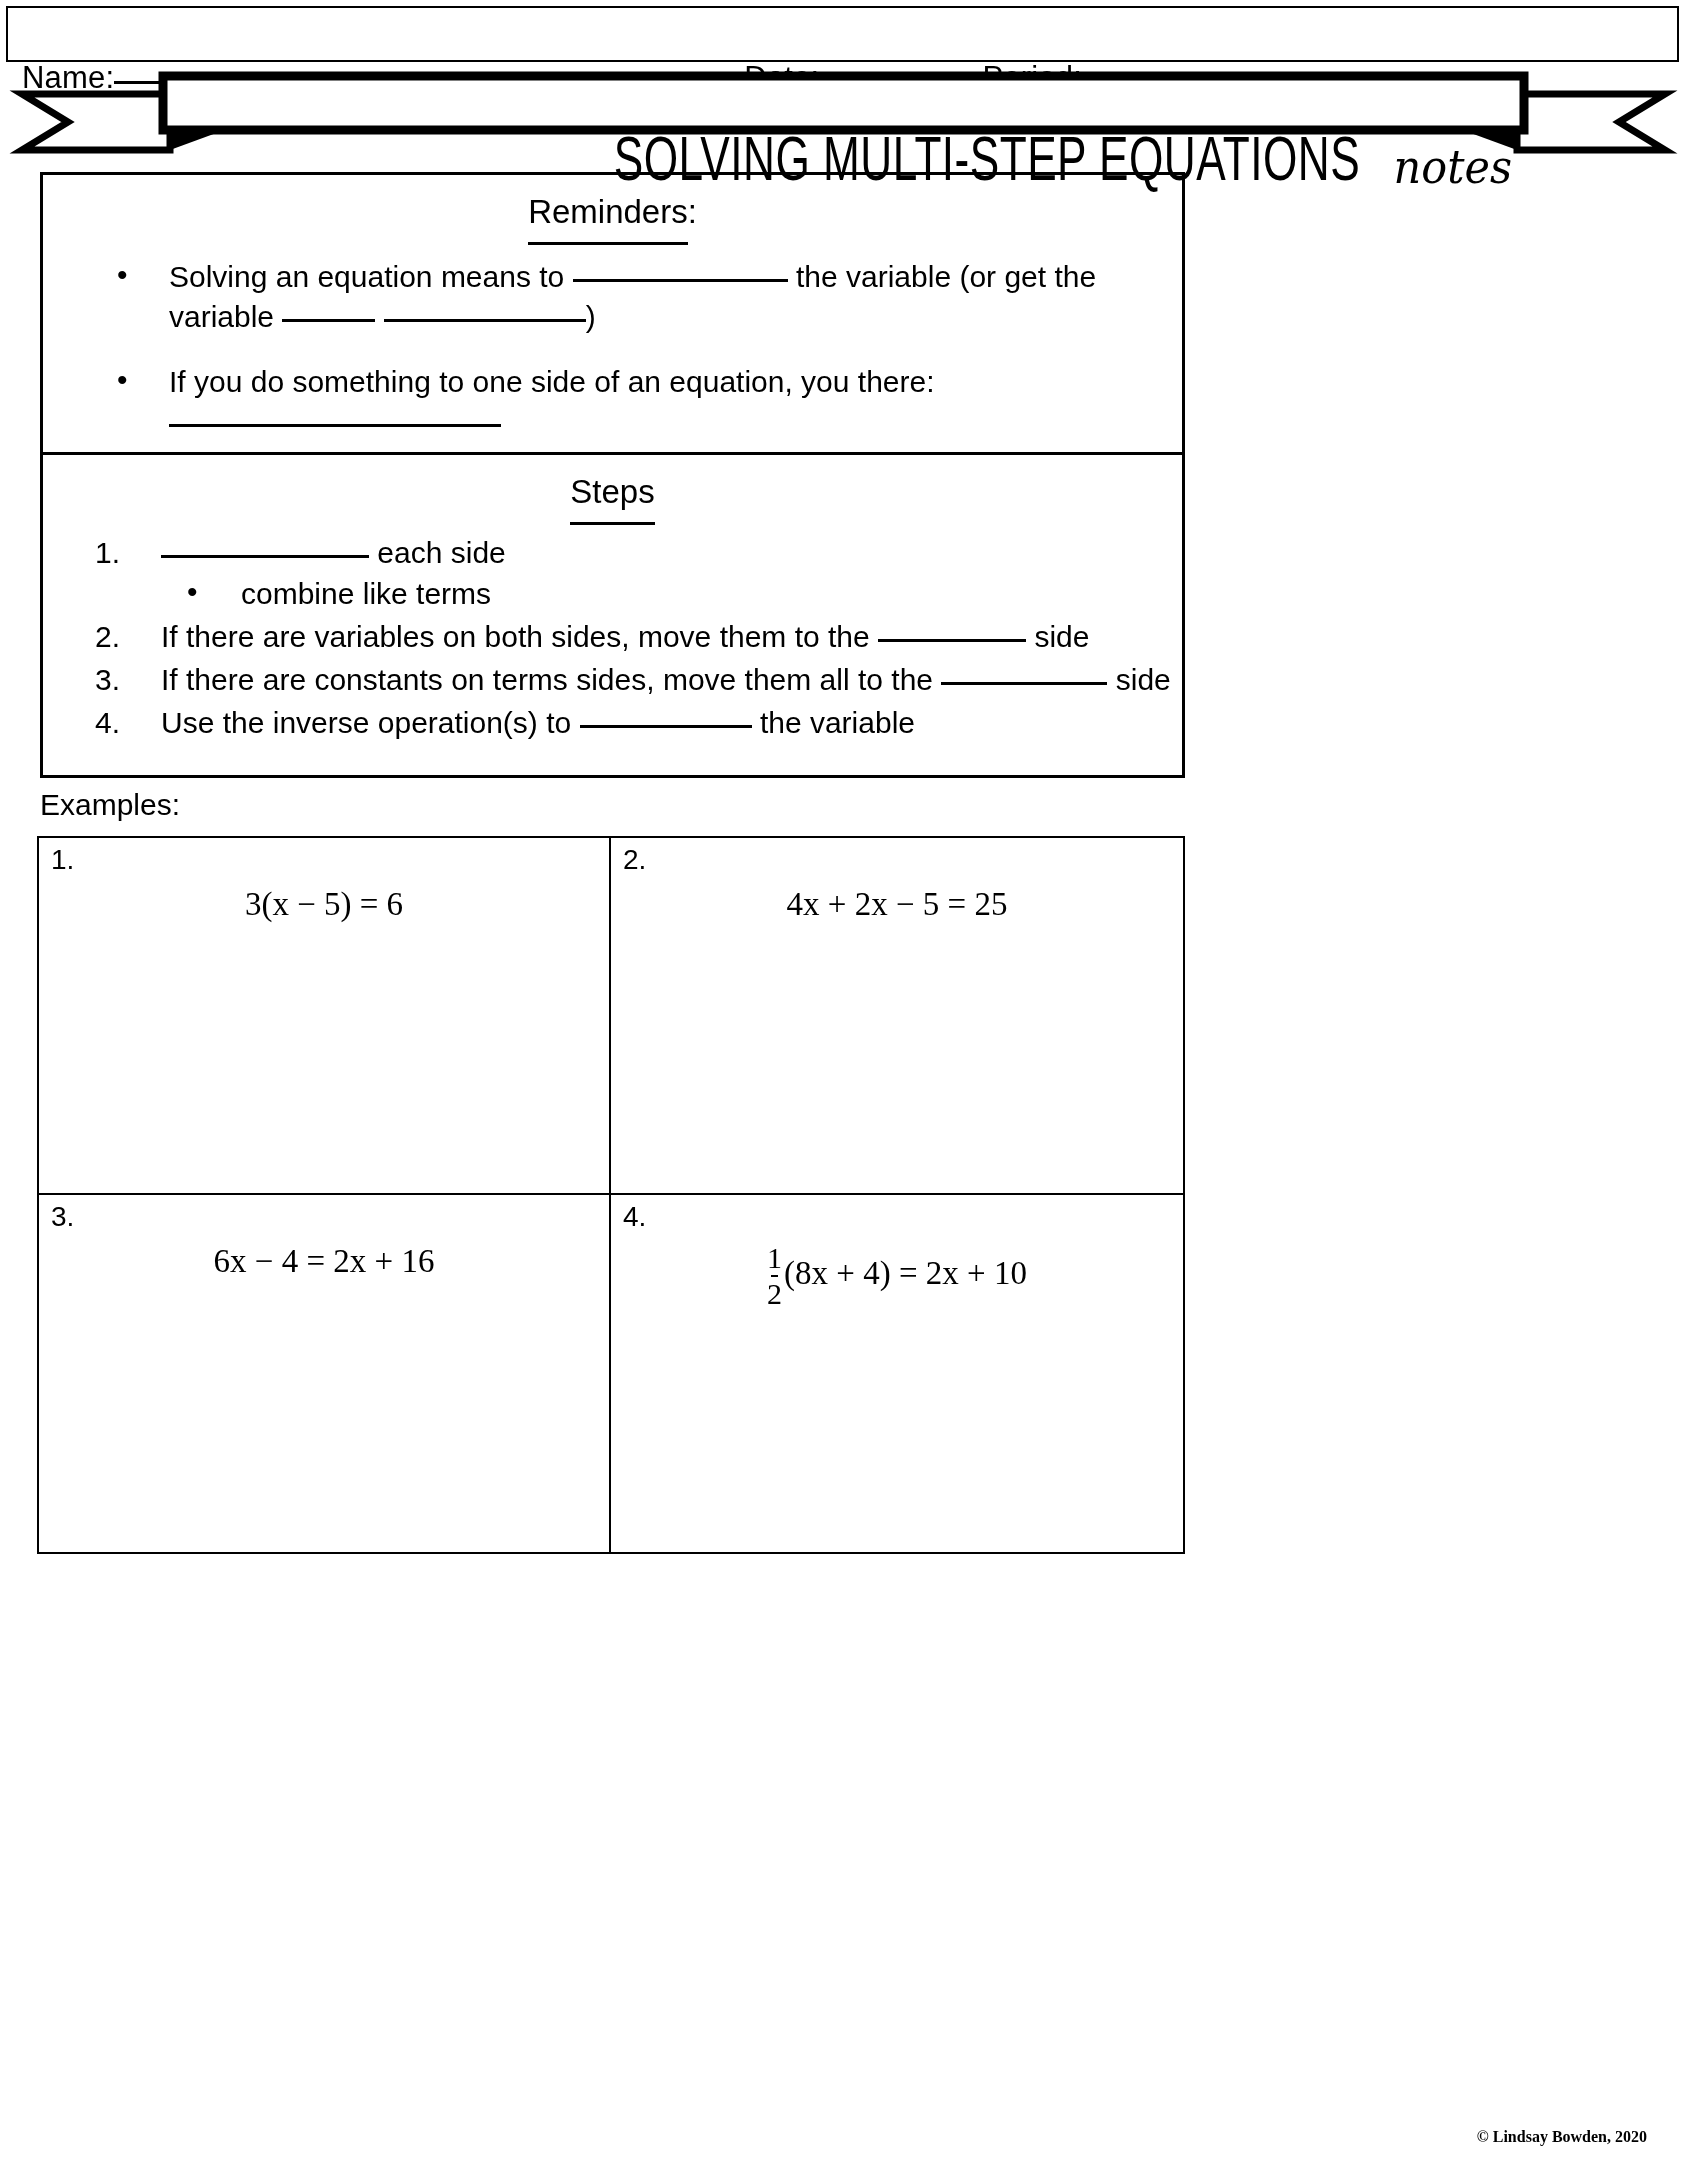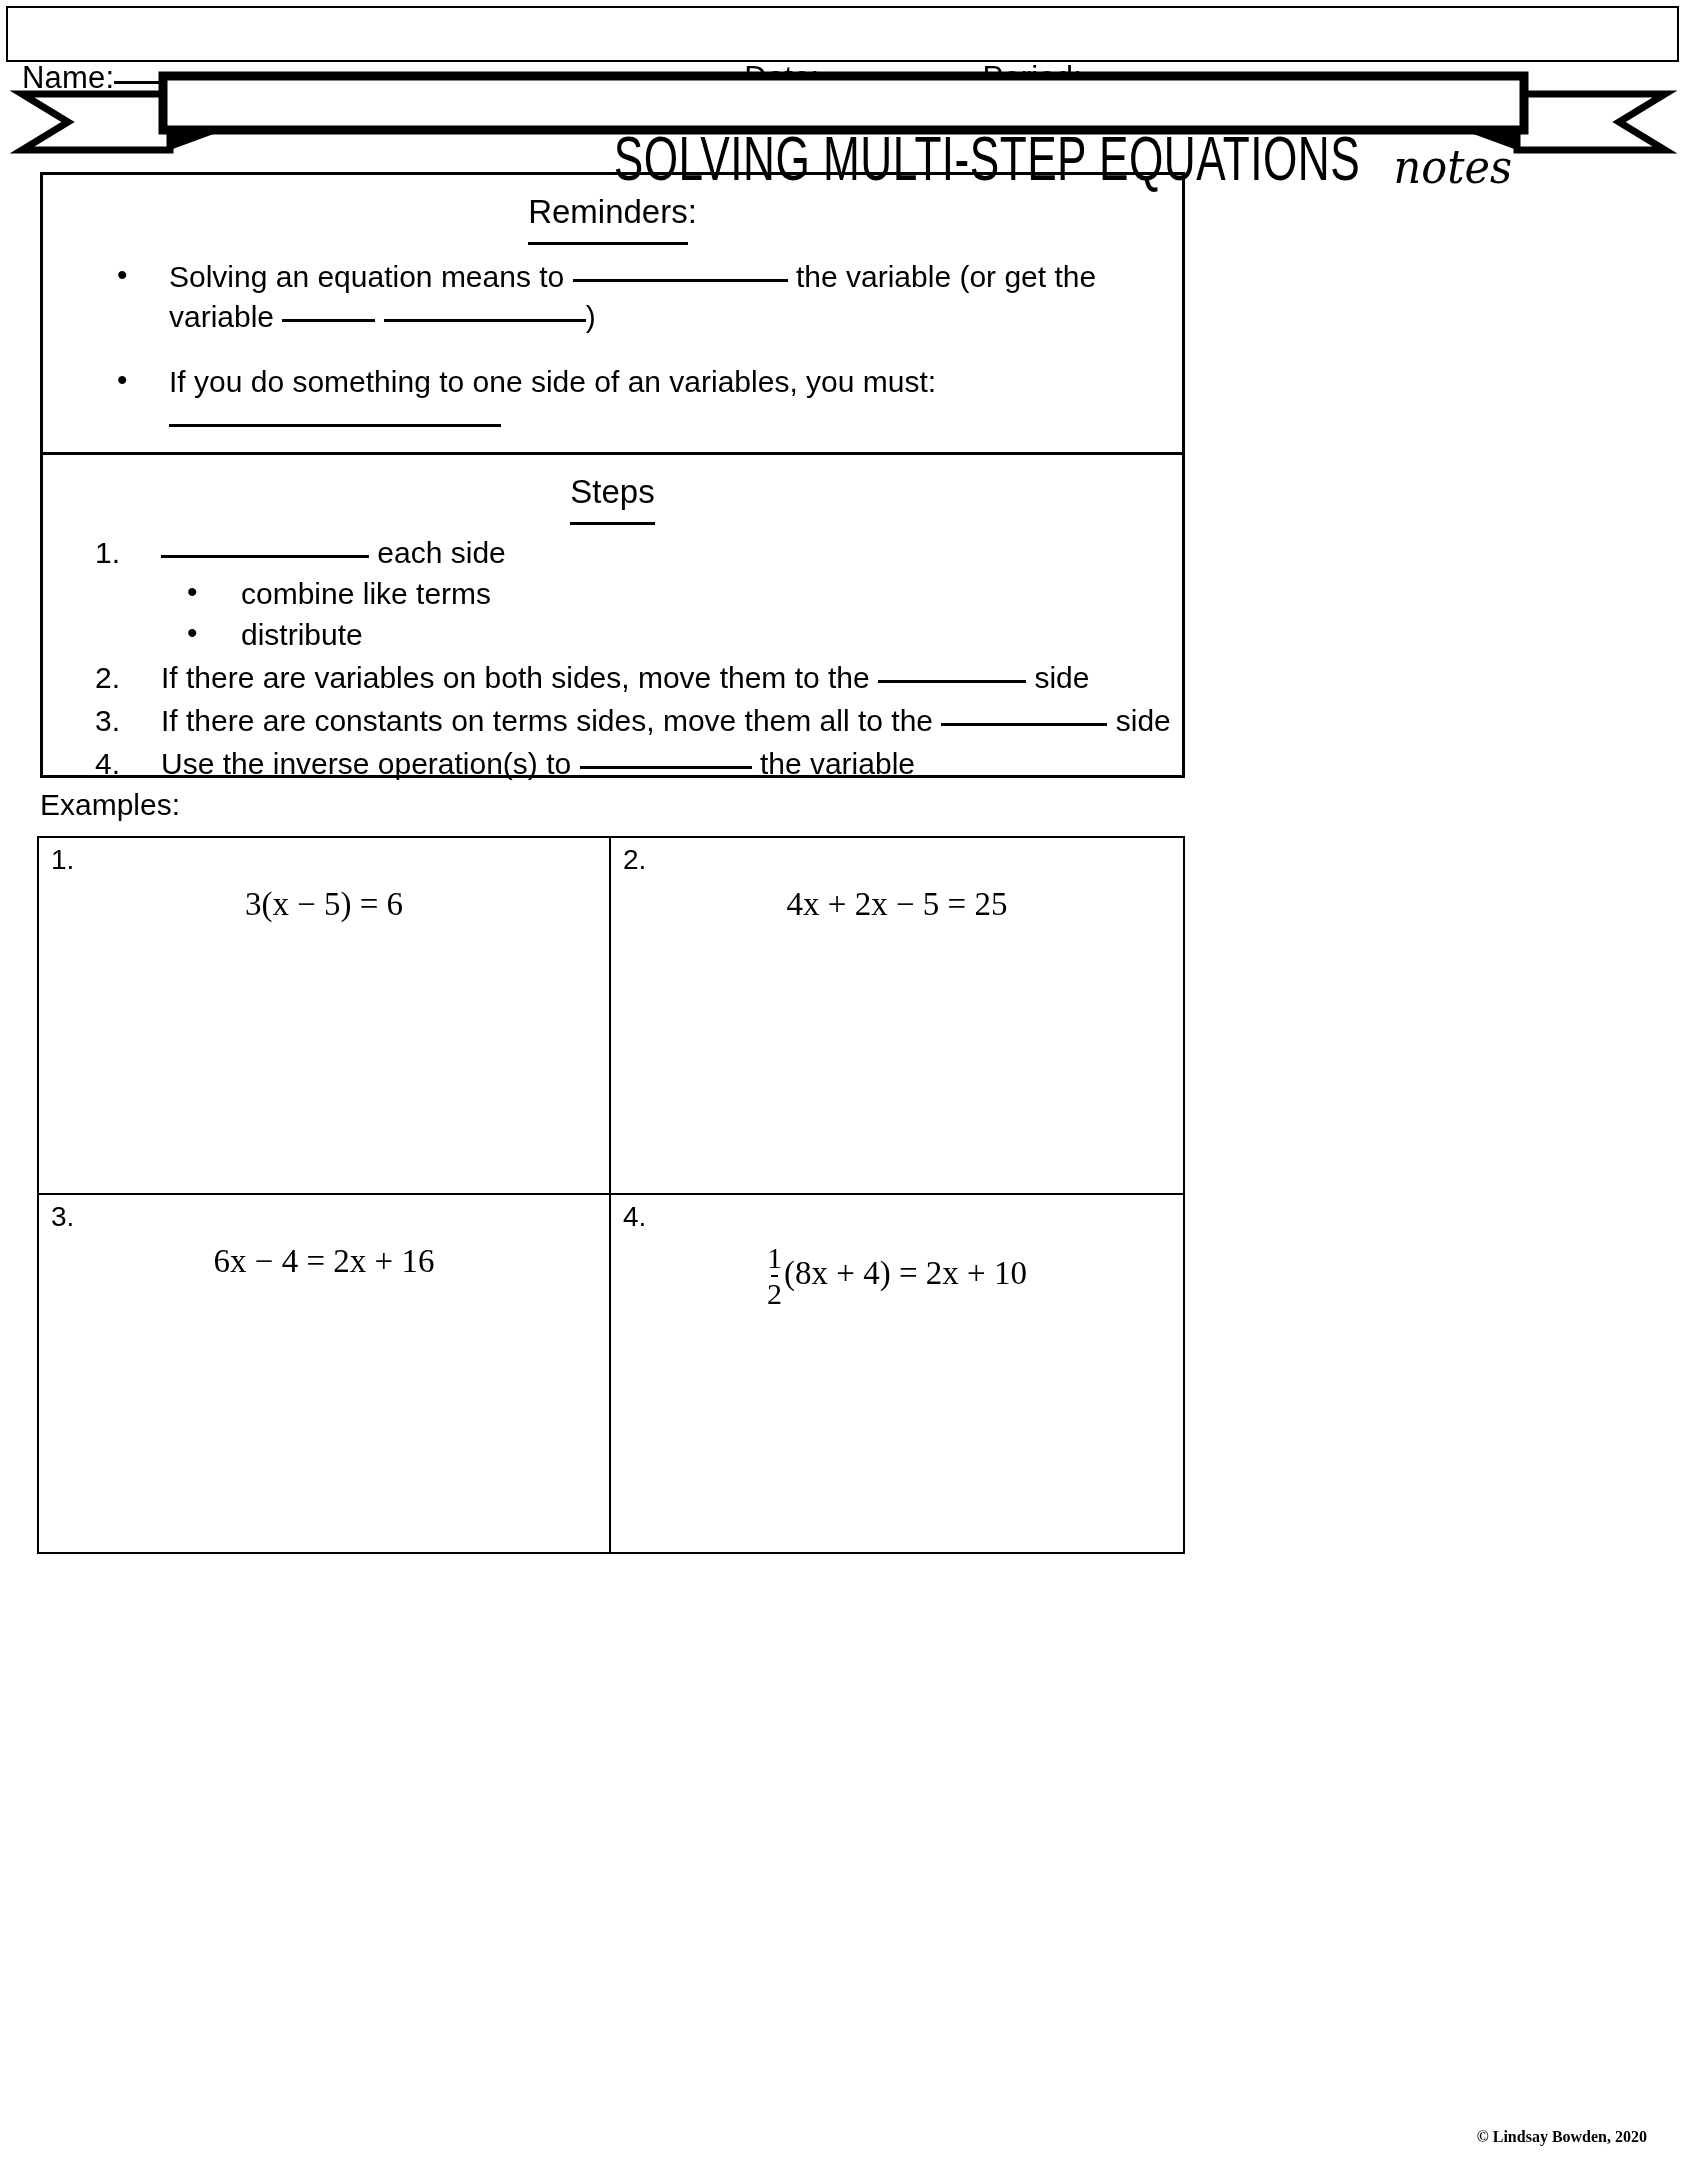--- a/index.html
+++ b/index.html
@@ -294,37 +294,36 @@
 
     <ul class="bullet-list">
       <li>
         <span>Solving an equation means to</span>
         <span class="blank" style="width:215px"></span>
         <span>the variable (or get the variable</span>
         <span class="blank" style="width:93px"></span>
         <span class="blank" style="width:202px"></span><span>)</span>
       </li>
       <li>
-        <span>If you do something to one side of an variables, you must:</span>
+        <span>If you do something to one side of an equation, you there:</span>
         <span class="blank" style="width:332px"></span>
       </li>
     </ul>
   </div>
 
   <div class="steps-pane">
     <div class="pane-heading"><span class="u">Steps</span></div>
 
     <ol class="steps-list">
       <li>
         <span class="num">1.</span>
         <span class="blank" style="width:208px"></span>
         <span>each side</span>
         <ul class="sub-list">
           <li>combine like terms</li>
-          <li>distribute</li>
         </ul>
       </li>
       <li>
         <span class="num">2.</span>
         <span>If there are variables on both sides, move them to the</span>
         <span class="blank" style="width:148px"></span>
         <span>side</span>
       </li>
       <li>
         <span class="num">3.</span>

